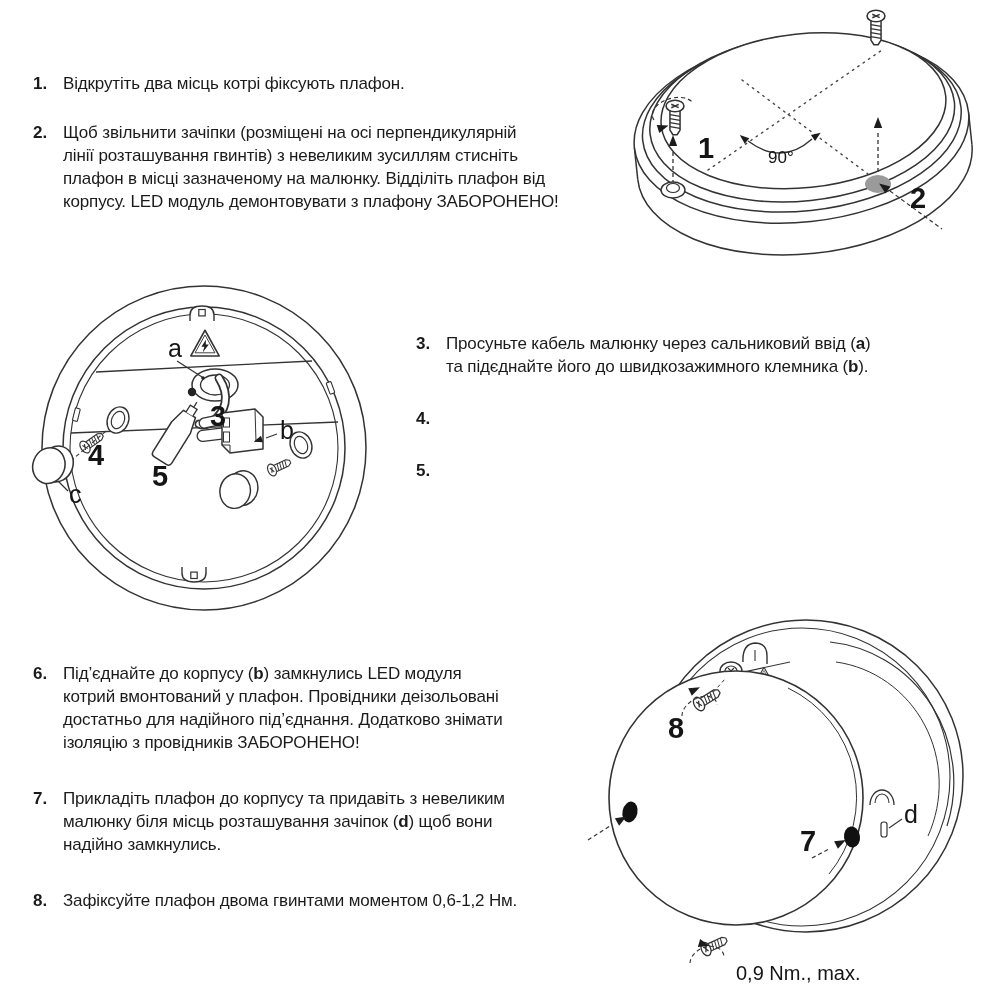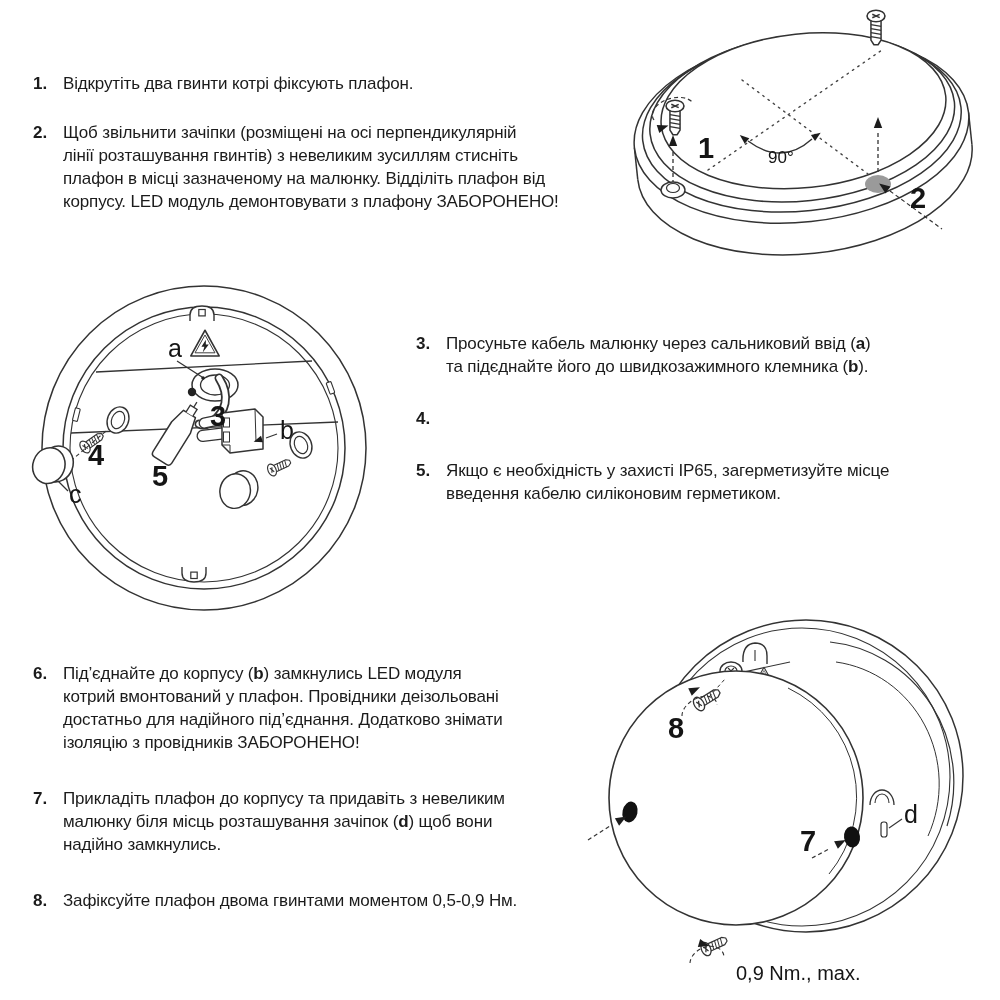--- a/index.html
+++ b/index.html
@@ -21,21 +21,21 @@
   text.lbltorque{font-size:20px;}
 </style>
 </head>
 <body>
 
 <div class="page">
 
   <div class="steps steps-a" style="left:33px;top:72px;width:565px">
       <div class="step">
         <div class="step-num">1.</div>
-        <div class="step-text"><span>Відкрутіть два гвинти котрі фіксують плафон.</span></div>
+        <div class="step-text"><span>Відкрутіть два місць котрі фіксують плафон.</span></div>
       </div>
       <div class="step">
         <div class="step-num">2.</div>
         <div class="step-text"><span>Щоб звільнити зачіпки (розміщені на осі перпендикулярній
 лінії розташування гвинтів) з невеликим зусиллям стисніть
 плафон в місці зазначеному на малюнку. Відділіть плафон від
 корпусу. LED модуль демонтовувати з плафону ЗАБОРОНЕНО!</span></div>
       </div>
     </div>
 
@@ -43,42 +43,40 @@
       <div class="step">
         <div class="step-num">3.</div>
         <div class="step-text"><span>Просуньте кабель малюнку через сальниковий ввід (</span><span class="b">a</span><span>)
 та підєднайте його до швидкозажимного клемника (</span><span class="b">b</span><span>).</span></div>
       </div>
       <div class="step">
         <div class="step-num">4.</div>
       </div>
       <div class="step">
         <div class="step-num">5.</div>
-        <div class="step-text"><span>Якщо є необхідність у захисті IP65, загерметизуйте місце
-введення кабелю силіконовим герметиком.</span></div>
       </div>
     </div>
 
   <div class="steps steps-c" style="left:33px;top:662px;width:558px">
       <div class="step">
         <div class="step-num">6.</div>
         <div class="step-text"><span>Під’єднайте до корпусу (</span><span class="b">b</span><span>) замкнулись LED модуля
 котрий вмонтований у плафон. Провідники деізольовані
 достатньо для надійного під’єднання. Додатково знімати
 ізоляцію з провідників ЗАБОРОНЕНО!</span></div>
       </div>
       <div class="step">
         <div class="step-num">7.</div>
         <div class="step-text"><span>Прикладіть плафон до корпусу та придавіть з невеликим
 малюнку біля місць розташування зачіпок (</span><span class="b">d</span><span>) щоб вони
 надійно замкнулись.</span></div>
       </div>
       <div class="step">
         <div class="step-num">8.</div>
-        <div class="step-text"><span>Зафіксуйте плафон двома гвинтами моментом 0,5-0,9 Нм.</span></div>
+        <div class="step-text"><span>Зафіксуйте плафон двома гвинтами моментом 0,6-1,2 Нм.</span></div>
       </div>
     </div>
 
   <div class="fig" style="left:620px;top:0;width:380px;height:262px">
     <svg width="380" height="262" viewBox="0 0 380 262">
       <defs>
         <g id="screw">
           <path d="M-4.4,4 L-4.4,21 L-1.8,25 L1.8,25 L4.4,21 L4.4,4 Z" fill="#fff" stroke="#333" stroke-width="1.3" stroke-linejoin="round"></path>
           <path d="M-4.4,7.5 L4.4,9 M-4.4,11 L4.4,12.5 M-4.4,14.5 L4.4,16 M-4.4,18 L4.4,19.5" stroke="#333" stroke-width="1.1" fill="none"></path>
           <ellipse cx="0" cy="0" rx="7.8" ry="5" fill="#fff" stroke="#333" stroke-width="1.4"></ellipse>

